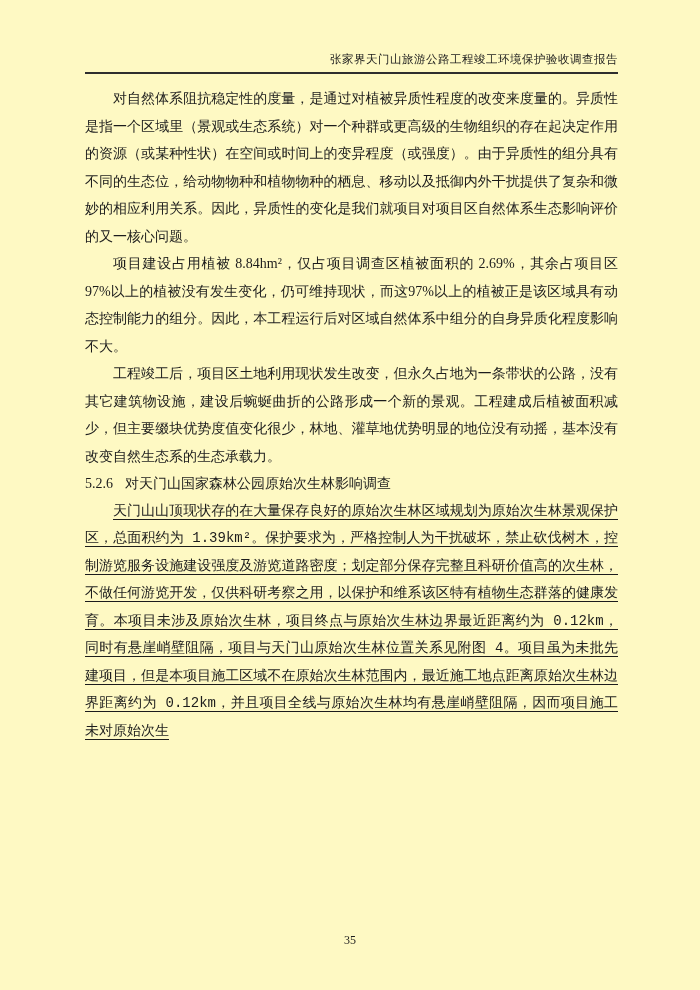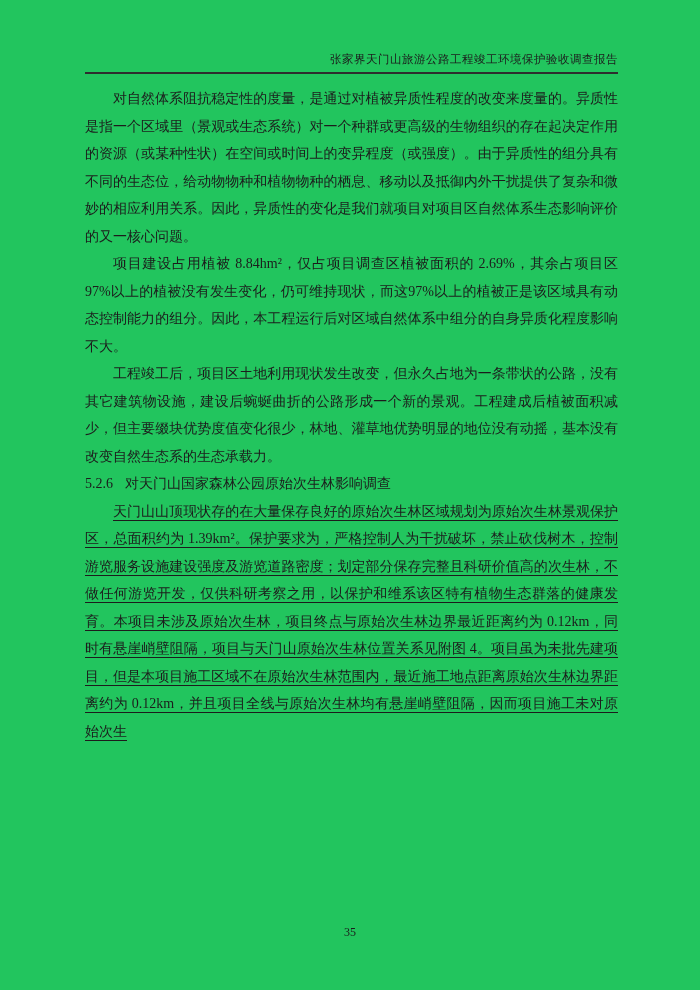--- a/index.html
+++ b/index.html
@@ -4,21 +4,21 @@
 <style>
   html, body {
     margin: 0;
     padding: 0;
     background: #ffffff;
   }
   .page {
     position: relative;
     width: 700px;
     height: 990px;
-    background: #22c55e;
+    background: #fef9c3;
     font-family: "Liberation Serif", "DejaVu Serif", serif;
     color: #1c1c1c;
     overflow: hidden;
   }
   .header {
     position: absolute;
     top: 52px;
     left: 85px;
     width: 533px;
     text-align: right;
@@ -40,27 +40,28 @@
     margin: 0;
     padding: 0;
   }
   .indent {
     text-indent: 2em;
   }
   .underlined {
     text-decoration: underline;
     text-underline-offset: 4px;
     text-decoration-thickness: 1px;
+    font-family: Liberation Mono, monospace;
   }
   .heading .hnum {
     margin-right: 0.85em;
   }
   .footer {
     position: absolute;
-    bottom: 50px;
+    bottom: 42px;
     left: 0;
     width: 100%;
     text-align: center;
     font-size: 12px;
     color: #1c1c1c;
   }
 </style>
 </head>
 <body>
 

